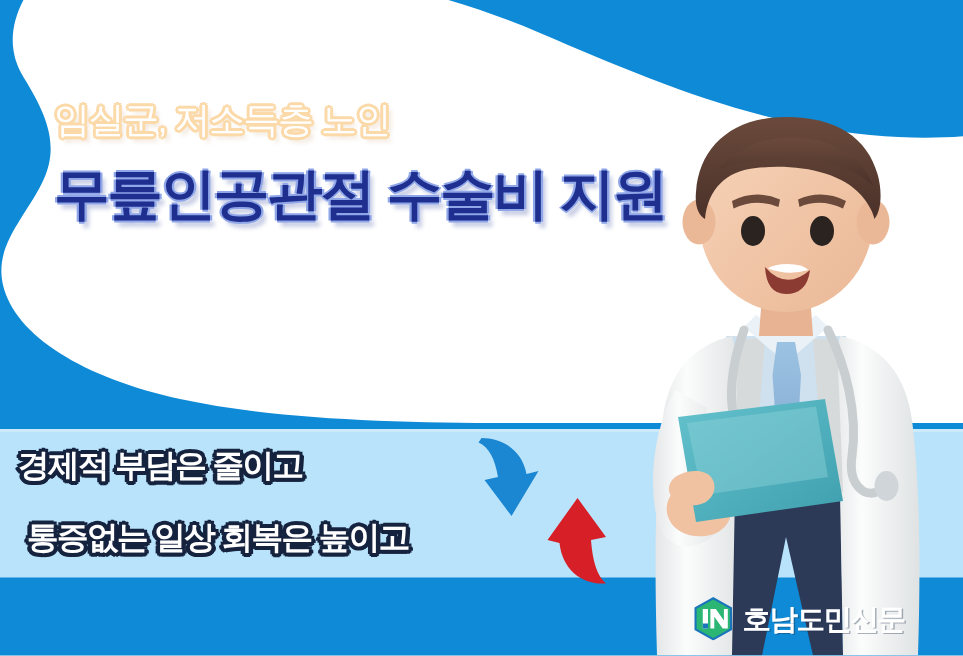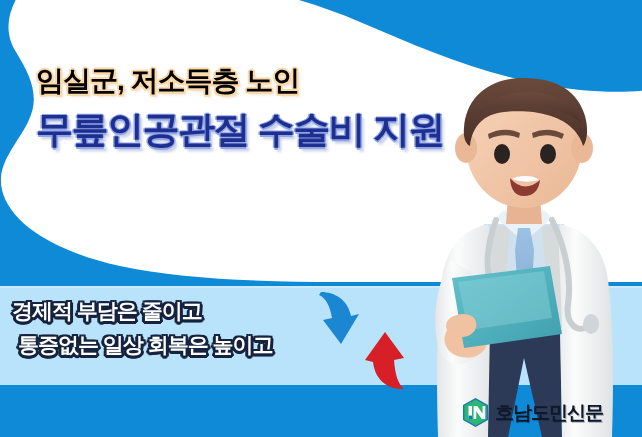--- a/index.html
+++ b/index.html
@@ -23,22 +23,22 @@
     position:absolute;left:0;top:286px;width:642px;height:2px;
     background:#cdeafd;
   }
 
   
   .headline{
     position:absolute;left:36px;top:62px;width:520px;
     z-index:6;
   }
   .hl-line1{
-    font-size:28px;line-height:38px;font-weight:bold;
-    color:#000000;
+    font-size:24px;line-height:38px;font-weight:normal;
+    color:#ffffff;
     letter-spacing:-1px;
     -webkit-text-stroke:0px;
     text-shadow:
       2px 0 0 #fbd9a8, -2px 0 0 #fbd9a8, 0 2px 0 #fbd9a8, 0 -2px 0 #fbd9a8,
       1.5px 1.5px 0 #fbd9a8, -1.5px 1.5px 0 #fbd9a8, 1.5px -1.5px 0 #fbd9a8, -1.5px -1.5px 0 #fbd9a8,
       3px 3px 3px rgba(180,120,60,.25);
     white-space:nowrap;
   }
   .hl-line2{
     margin-top:8px;
@@ -59,37 +59,37 @@
   .sl-line{
     font-size:21px;line-height:34px;font-weight:bold;
     color:#ffffff;
     letter-spacing:-1px;
     white-space:nowrap;
     text-shadow:
       2.5px 0 0 #16233f, -2.5px 0 0 #16233f, 0 2.5px 0 #16233f, 0 -2.5px 0 #16233f,
       2px 2px 0 #16233f, -2px 2px 0 #16233f, 2px -2px 0 #16233f, -2px -2px 0 #16233f,
       1px 3px 0 #16233f, -1px 3px 0 #16233f, 3px 1px 0 #16233f, -3px 1px 0 #16233f;
   }
-  .sl-line2{margin-left:6px;}
+  .sl-line2{margin-left:6px;margin-top:14px;}
 
   
   .arrow-down{position:absolute;left:315px;top:290px;width:46px;height:60px;z-index:7;}
   .arrow-up{position:absolute;left:362px;top:330px;width:46px;height:62px;z-index:7;}
 
   
   .doctor{position:absolute;left:392px;top:28px;width:250px;height:409px;z-index:5;}
 
   
   .logo{
     position:absolute;left:462px;top:398px;z-index:9;
     display:flex;align-items:center;gap:6px;
   }
   .logo-mark{width:27px;height:29px;flex:none;}
   .logo-text{
-    font-size:19px;font-weight:bold;color:#0f172a;
+    font-size:19px;font-weight:bold;color:#ffffff;
     letter-spacing:-1px;white-space:nowrap;
     text-shadow:1px 1px 0 rgba(20,40,70,.35);
   }
 </style>
 </head>
 <body>
 
 <div id="poster">
 
   <div class="bg-base"></div>

